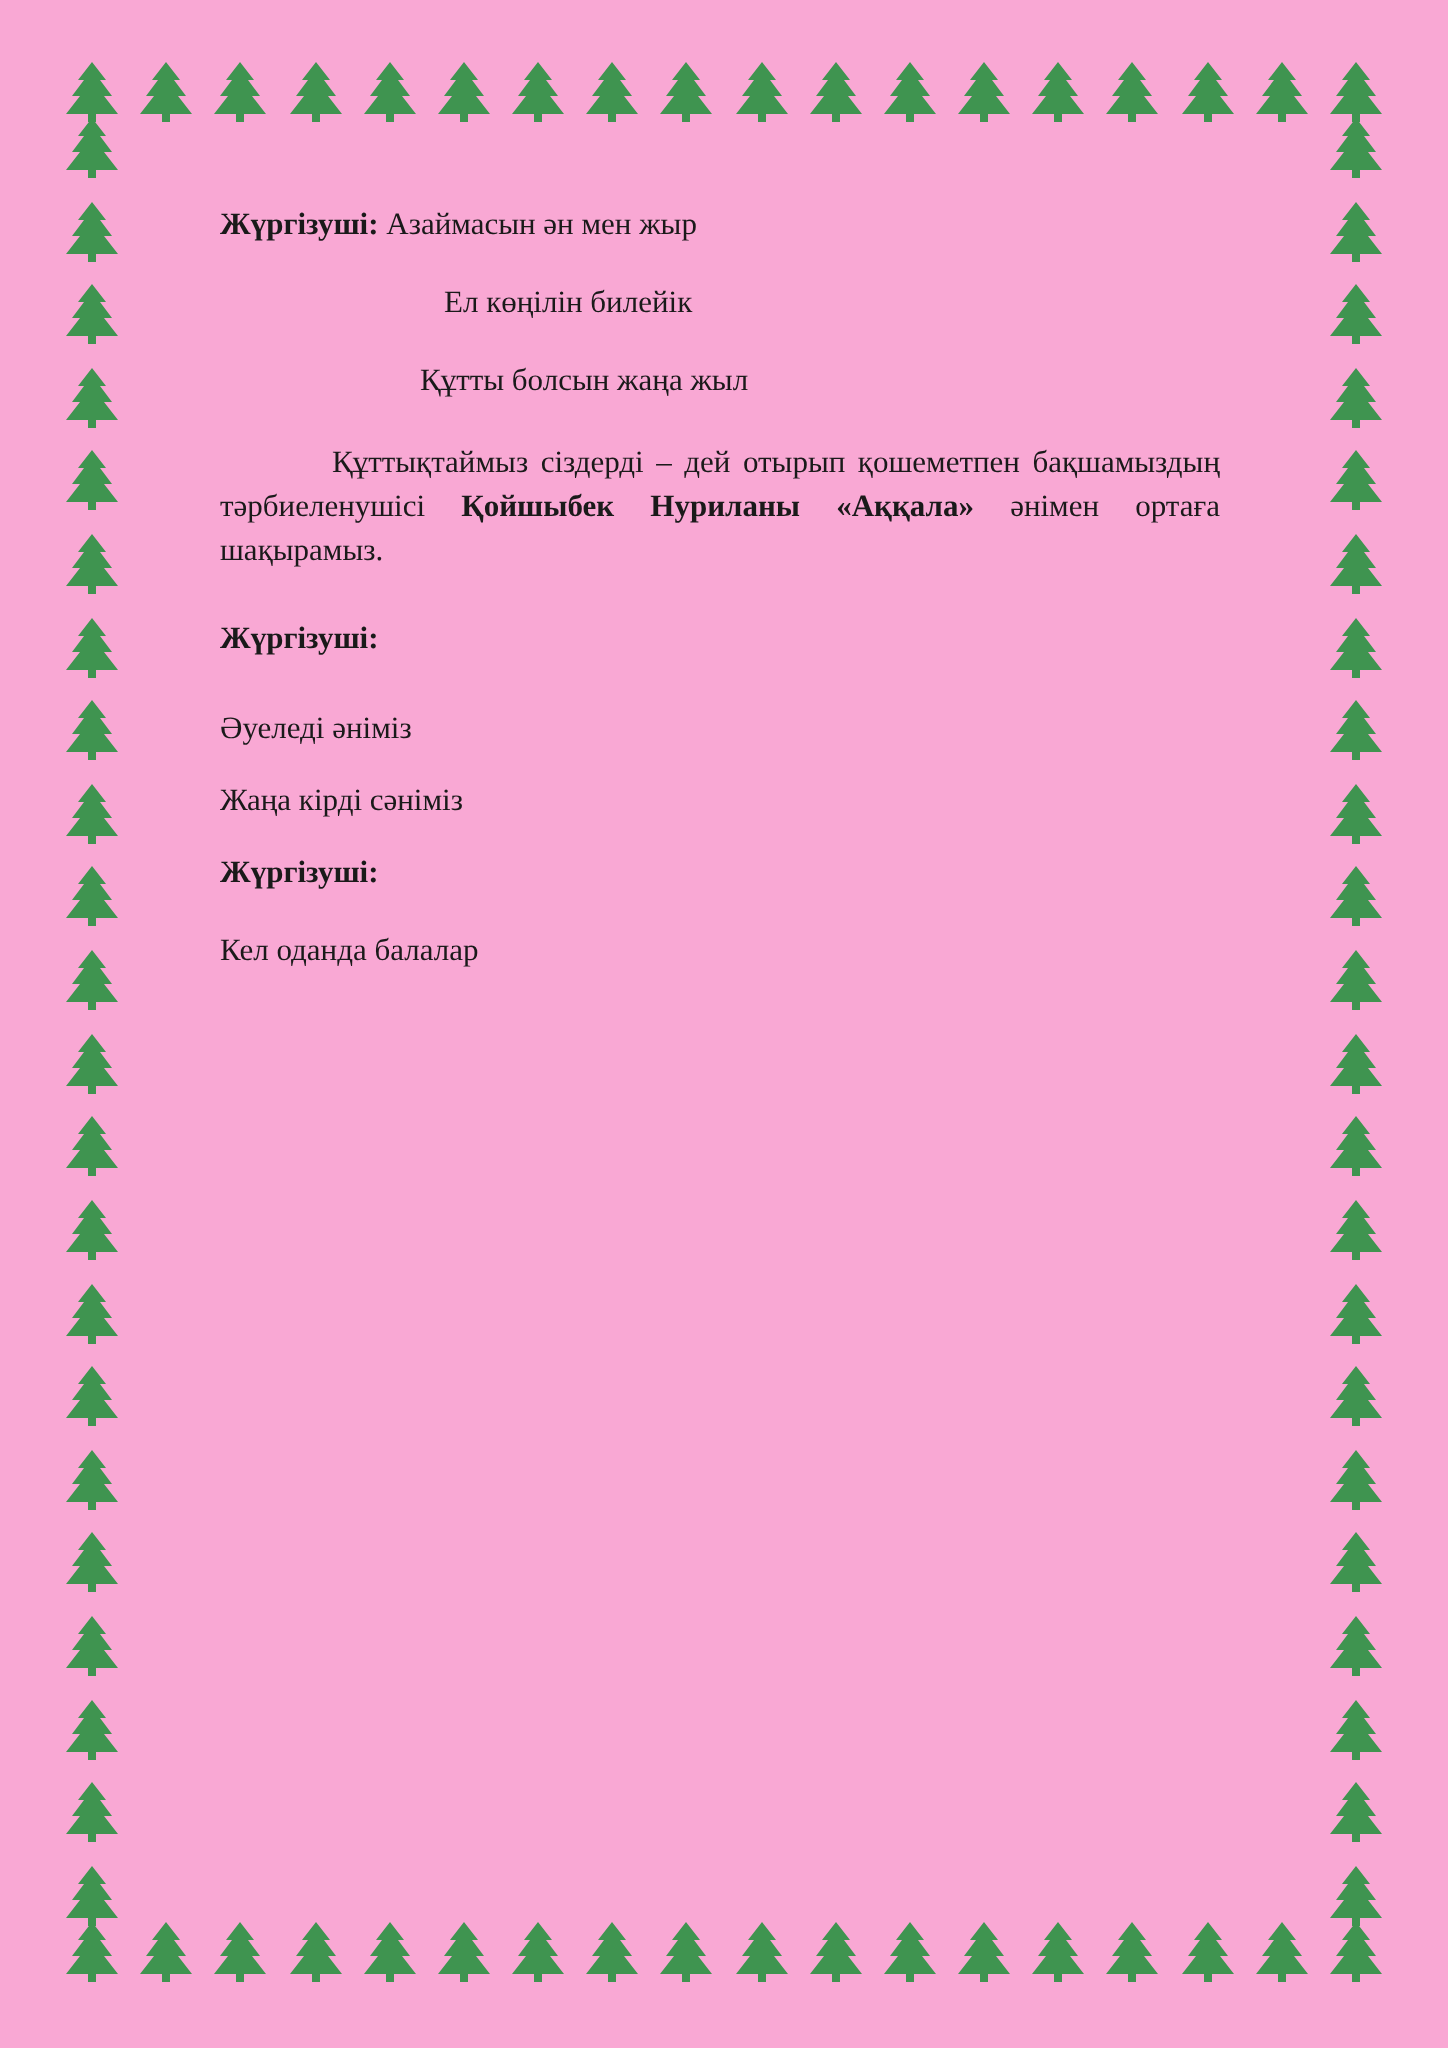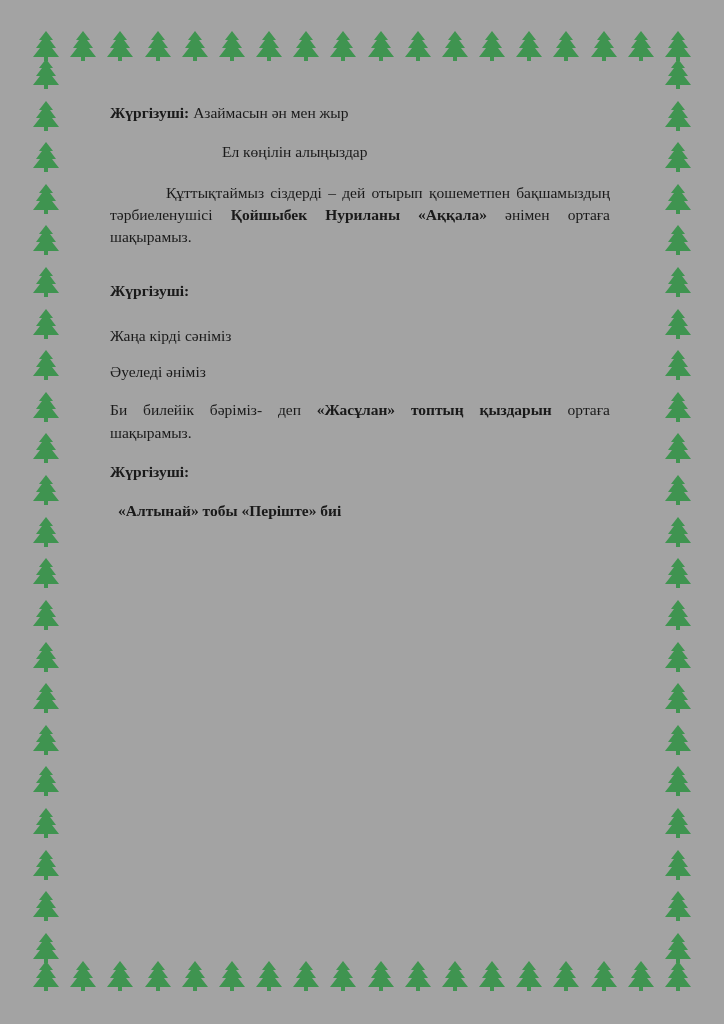--- a/index.html
+++ b/index.html
@@ -12,21 +12,21 @@
     background: #ffffff;
     font-family: "Liberation Serif", serif;
     color: #1a1a1a;
     overflow: hidden;
   }
 
   .page {
     position: relative;
     width: 724px;
     height: 1024px;
-    background: #a3a3a3;
+    background: #f9a8d4;
   }
 
   
   .border-frame {
     position: absolute;
     left: 30px;
     top: 30px;
     width: 664px;
     height: 962px;
     pointer-events: none;
@@ -63,21 +63,21 @@
   .line {
     margin: 0 0 22px 0;
     text-align: justify;
   }
   .line.tight { margin-bottom: 19px; }
   .indent-1 { text-indent: 0; padding-left: 112px; }
   .indent-2 { text-indent: 0; padding-left: 100px; }
   .para {
     text-indent: 56px;
     text-align: justify;
-    margin: 0 0 34px 0;
+    margin: 0 0 24px 0;
     line-height: 1.42;
   }
   .b { font-weight: bold; }
   .speaker {
     font-weight: bold;
     margin: 0 0 22px 0;
   }
   .gap-md { margin-bottom: 28px; }
   .final {
     font-weight: bold;
@@ -340,36 +340,34 @@
         </svg>
       </div>
   </div>
 
   <div class="content">
 
     <p class="line">
       <span class="b">Жүргізуші:</span><span> Азаймасын ән мен жыр</span>
     </p>
 
-    <p class="line indent-1">Ел көңілін алыңыздар</p>
-
+    <p class="line indent-1">Ел көңілін билейік</p>
+
+    <p class="line indent-2">Құтты болсын жаңа жыл</p>
 
     <p class="para">
       <span>Құттықтаймыз  сіздерді – дей отырып қошеметпен бақшамыздың тәрбиеленушісі </span><span class="b">Қойшыбек Нуриланы «Аққала»</span><span> әнімен ортаға шақырамыз.</span>
     </p>
 
     <p class="speaker gap-md">Жүргізуші:</p>
 
+    <p class="line tight">Әуеледі әніміз</p>
     <p class="line tight">Жаңа кірді сәніміз</p>
-    <p class="line tight">Әуеледі әніміз</p>
-
-    <p class="line tight" style="line-height:1.45;">
-      <span>Би билейік бәріміз- деп </span><span class="b">«Жасұлан» топтың қыздарын</span><span> ортаға шақырамыз.</span>
-    </p>
+
 
 
     <p class="speaker">Жүргізуші:</p>
 
-
-    <p class="final">«Алтынай» тобы  «Періште» биі</p>
+    <p class="line tight">Кел оданда балалар</p>
+
 
   </div>
 </div>
 
 </body></html>

